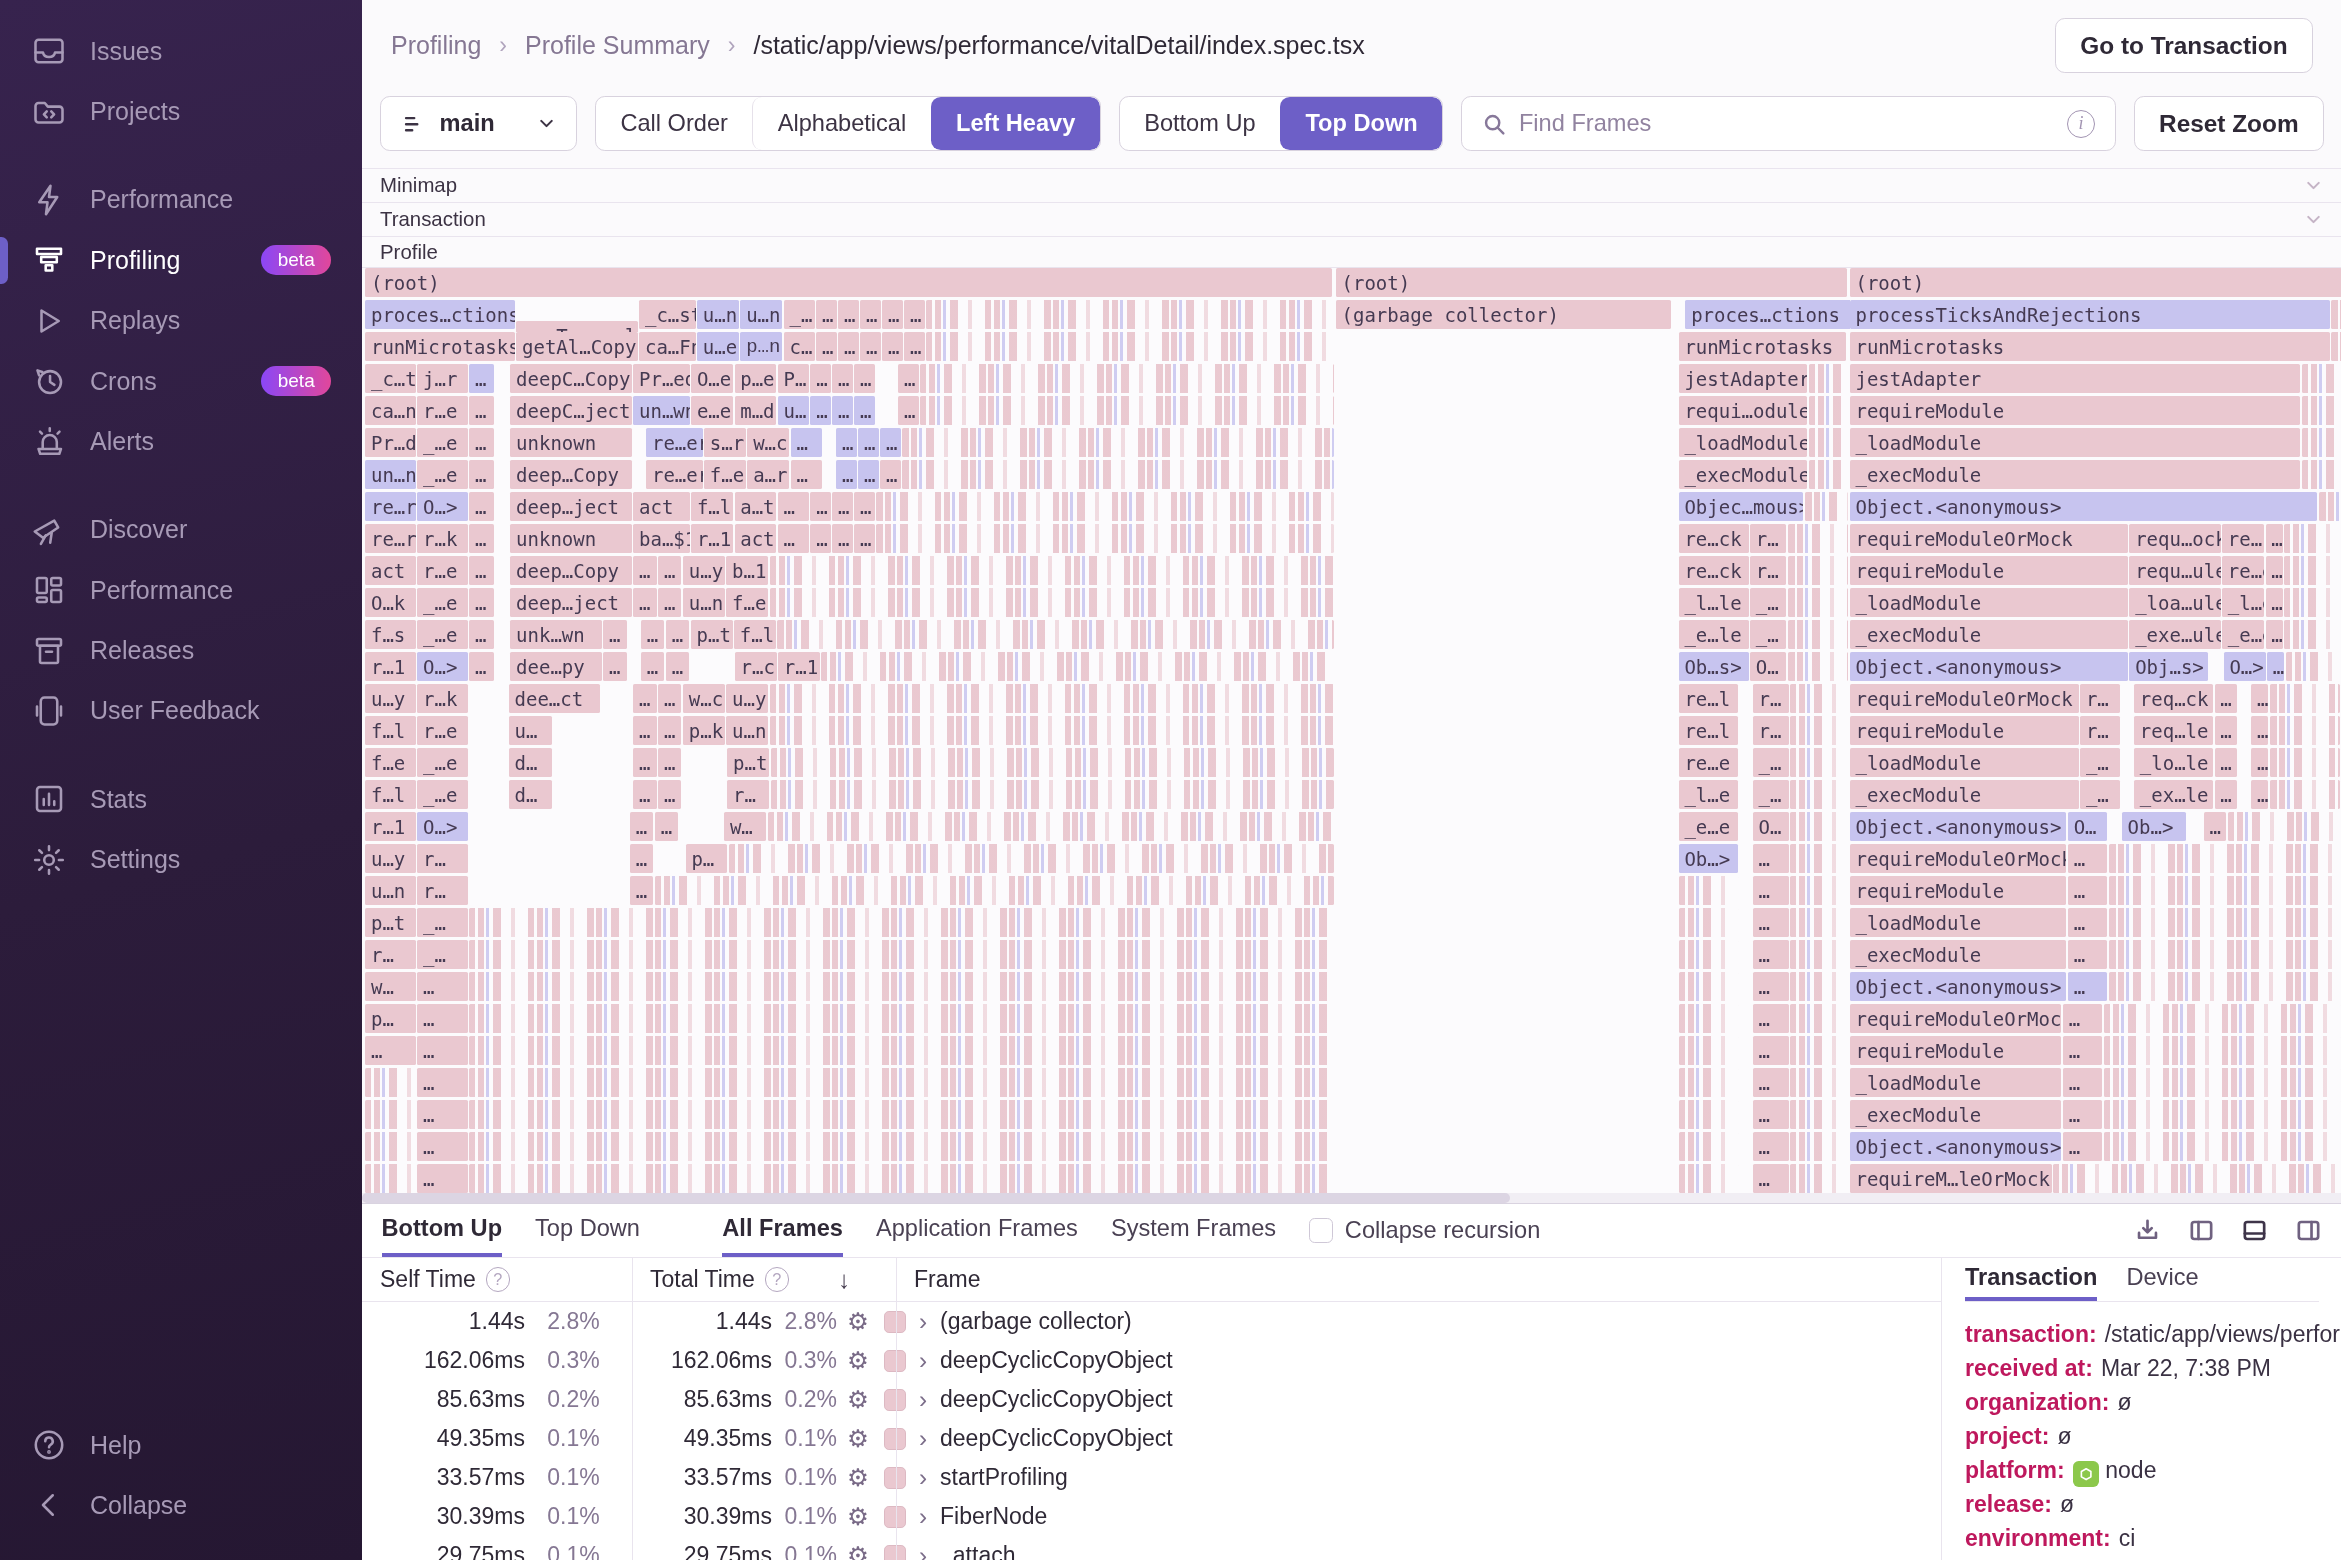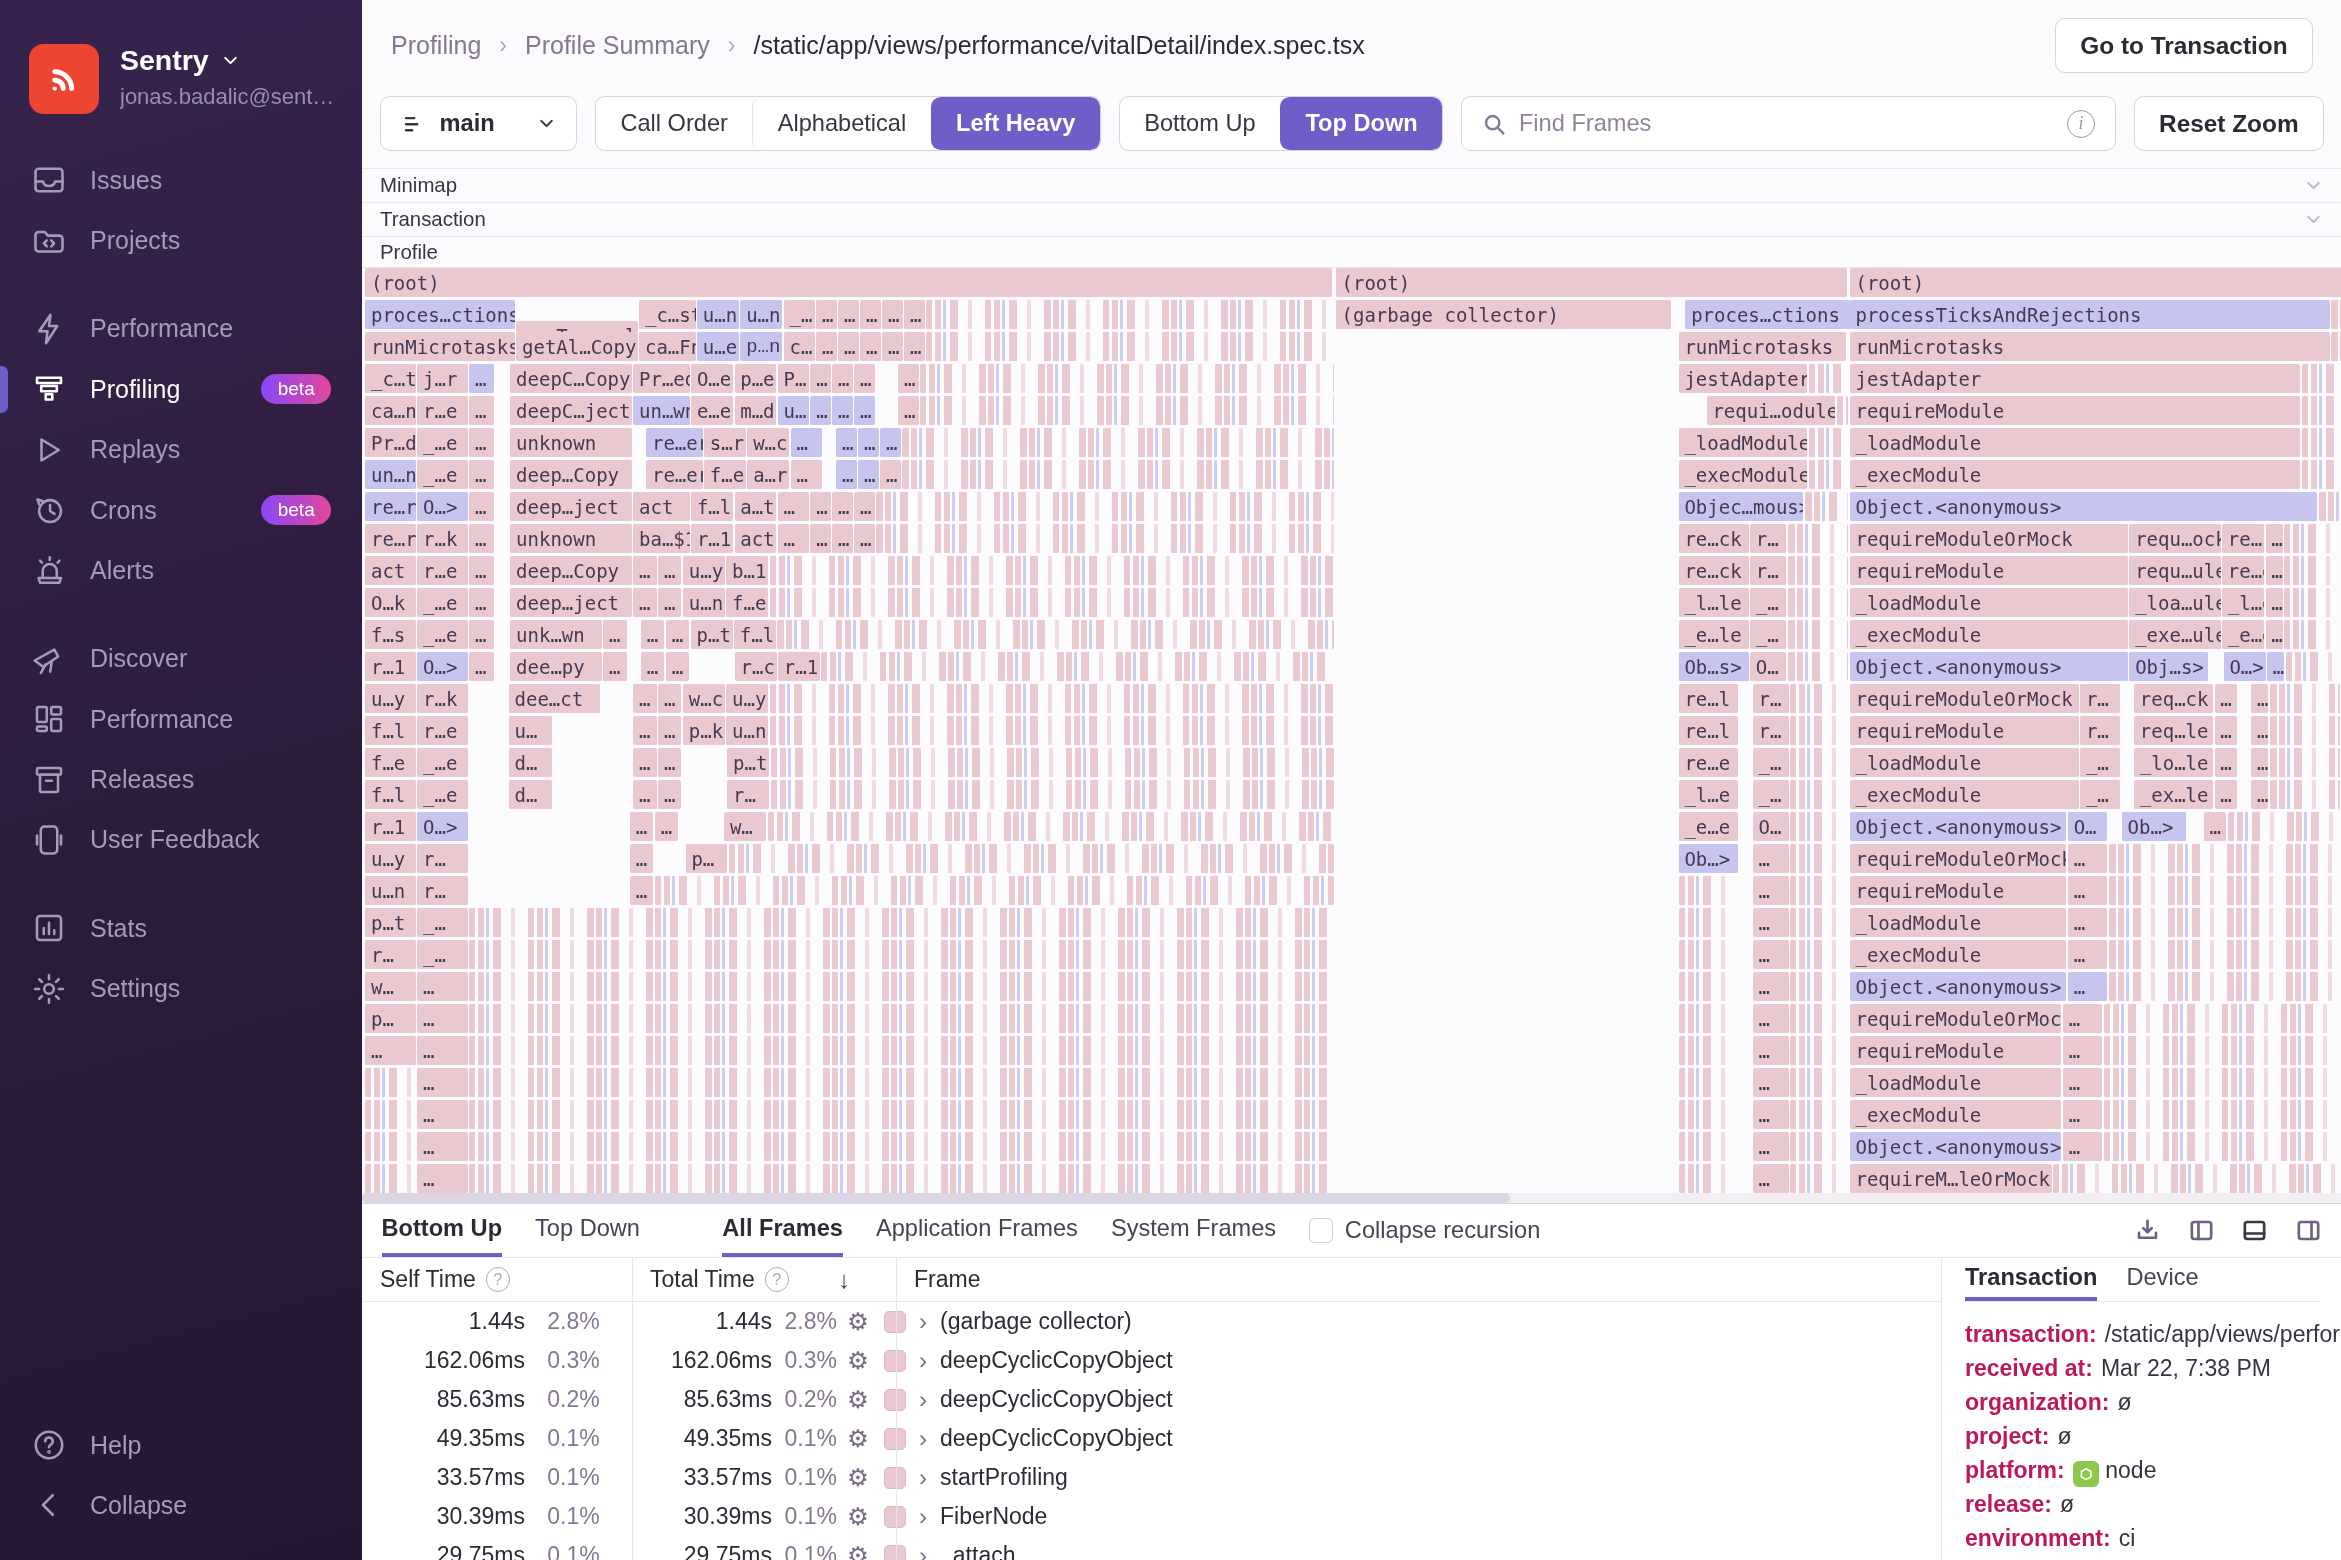--- a/index.html
+++ b/index.html
@@ -101,38 +101,20 @@
 .ifields b{color:#be185d;margin-right:8.1px}
 .nodeicon{display:inline-flex;width:26px;height:26px;border-radius:5.7px;background:#8cc84b;vertical-align:-4.9px;margin-right:6.5px;align-items:center;justify-content:center}
 .nodeicon svg{width:16.3px;height:16.3px;stroke:#fff;fill:none;stroke-width:2.4;stroke-linejoin:round}
 </style>
 </head>
 <body>
 
 <div id="app">
 
   <div class="sidebar">
-    <div class="brand">
-      <div class="logo">
-        <svg viewBox="0 0 24 24">
-            <circle cx="7.2" cy="17" r="1.1" fill="#fff" stroke="none"></circle>
-            <path d="M7.2 12.6a4.4 4.4 0 0 1 4.4 4.4"></path>
-            <path d="M7.2 8.2a8.8 8.8 0 0 1 8.8 8.8"></path>
-          </svg>
-      </div>
-      <div class="brand-txt">
-        <div class="org-row">
-            <span>Sentry</span>
-          <svg class="chev" viewBox="0 0 24 24">
-              <path d="M6 9l6 6 6-6"></path>
-            </svg>
-        </div>
-        <div class="brand-email">jonas.badalic@sent…</div>
-      </div>
-    </div>
     <div id="nav-groups">
         <div class="nav-group">
           <div class="nav-item">
             <svg viewBox="0 0 24 24">
               <rect x="3" y="4.5" width="18" height="15" rx="2"></rect>
               <path d="M3 13h5c.3 1.8 2 3 4 3s3.7-1.2 4-3h5"></path>
             </svg>
             <span>Issues</span>
           </div>
           <div class="nav-item">
@@ -626,21 +608,21 @@
             <div class="fl-cell c-g" style="width: 66.4%;"></div>
             <div class="fl-cell c-p" style="width: 32.6%;">runMicrotasks</div>
           </div>
           <div class="fl-row">
             <div class="fl-cell c-g" style="width: 66.4%;"></div>
             <div class="fl-cell c-p" style="width: 25%;">jestAdapter</div>
             <div class="fl-cell c-f"></div>
           </div>
           <div class="fl-row">
             <div class="fl-cell c-g" style="width: 66.4%;"></div>
-            <div class="fl-cell c-p" style="width: 25%; margin-left: 28px;">requi…odule</div>
+            <div class="fl-cell c-p" style="width: 25%;">requi…odule</div>
             <div class="fl-cell c-f"></div>
           </div>
           <div class="fl-row">
             <div class="fl-cell c-g" style="width: 66.4%;"></div>
             <div class="fl-cell c-p" style="width: 25%;">_loadModule</div>
             <div class="fl-cell c-f"></div>
           </div>
           <div class="fl-row">
             <div class="fl-cell c-g" style="width: 66.4%;"></div>
             <div class="fl-cell c-p" style="width: 25%;">_execModule</div>

